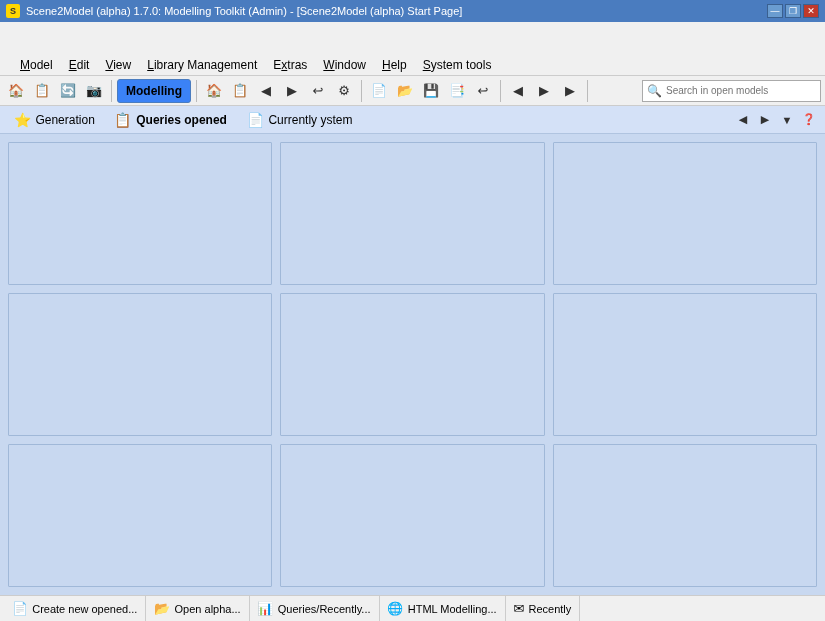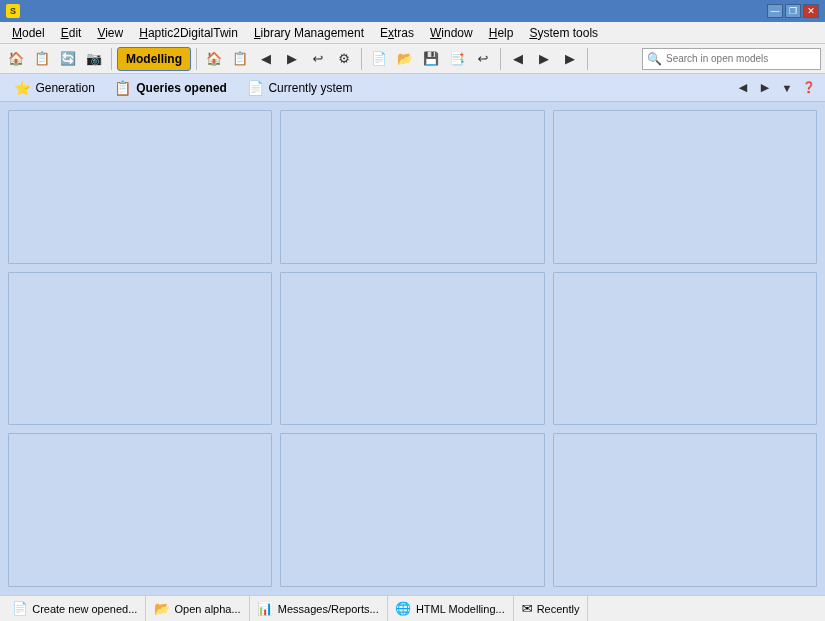--- a/index.html
+++ b/index.html
@@ -60,23 +60,24 @@
       cursor: pointer;
     }
     .title-btn.close { background: #c0392b; }
 
     
     .menu-bar {
       background: #f0f0f0;
       height: 22px;
       display: flex;
       align-items: center;
-      padding: 0 4px;
+      padding: 0 12px;
       border-bottom: 1px solid #ccc;
       flex-shrink: 0;
+      margin-top: 32px;
     }
     .menu-item {
       padding: 2px 8px;
       font-size: 12px;
       cursor: pointer;
       color: #000;
     }
     .menu-item span { text-decoration: underline; }
 
     
@@ -96,21 +97,21 @@
       background: #f0f0f0;
       border: 1px solid transparent;
       display: flex;
       align-items: center;
       justify-content: center;
       cursor: pointer;
       font-size: 13px;
       color: #333;
     }
     .toolbar-active {
-      background: #eab308;
+      background: #3b82f6;
       border: 1px solid #4a7cbf;
       border-radius: 3px;
       padding: 2px 8px;
       font-size: 12px;
       font-weight: bold;
       color: #000;
       height: 24px;
       display: flex;
       align-items: center;
       cursor: pointer;
@@ -220,33 +221,33 @@
       height: 100%;
     }
     .status-icon { font-size: 13px; }
   </style>
 </head>
 <body>
 
 <div class="title-bar">
   <div class="title-bar-left">
     <div class="title-bar-icon">S</div>
+    <span>Scene2Model (alpha) 1.7.0: Modelling Toolkit (Admin) - [Scene2Model (alpha) Start Page]</span>
   </div>
   <div class="title-bar-controls">
     <div class="title-btn">—</div>
     <div class="title-btn">❐</div>
     <div class="title-btn close">✕</div>
   </div>
 </div>
 
 <div class="menu-bar">
   <div class="menu-item"><span>M</span>odel</div>
   <div class="menu-item"><span>E</span>dit</div>
   <div class="menu-item"><span>V</span>iew</div>
-  <div class="menu-item"><span>H</span>aptic2DigitalTwin</div>
   <div class="menu-item"><span>L</span>ibrary Management</div>
   <div class="menu-item">E<span>x</span>tras</div>
   <div class="menu-item"><span>W</span>indow</div>
   <div class="menu-item"><span>H</span>elp</div>
   <div class="menu-item"><span>S</span>ystem tools</div>
 </div>
 
 <div class="toolbar1">
   <div class="toolbar-btn">🏠</div>
   <div class="toolbar-btn">📋</div>
@@ -315,21 +316,21 @@
   <div class="status-item">
     <span class="status-icon">📄</span>
     <span>Create new opened...</span>
   </div>
   <div class="status-item">
     <span class="status-icon">📂</span>
     <span>Open alpha...</span>
   </div>
   <div class="status-item">
     <span class="status-icon">📊</span>
-    <span>Messages/Reports...</span>
+    <span>Queries/Recently...</span>
   </div>
   <div class="status-item">
     <span class="status-icon">🌐</span>
     <span>HTML Modelling...</span>
   </div>
   <div class="status-item">
     <span class="status-icon">✉</span>
     <span>Recently</span>
   </div>
 </div>

